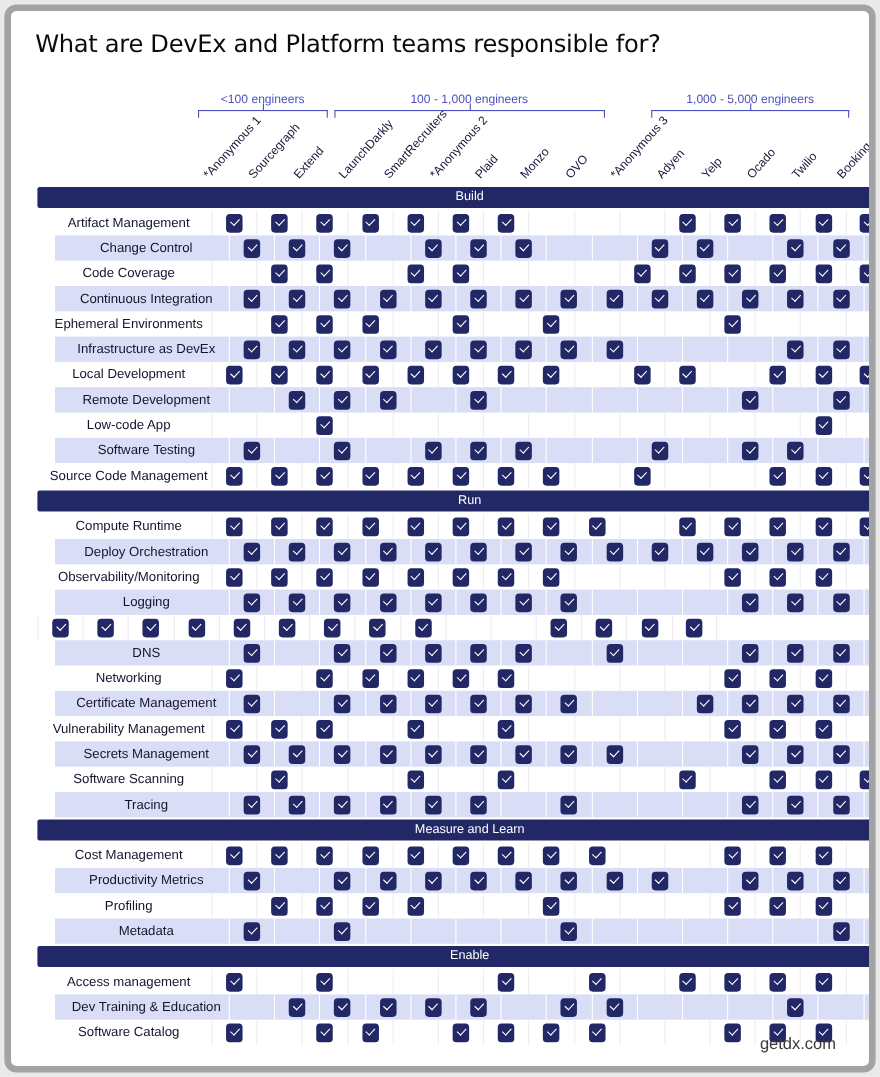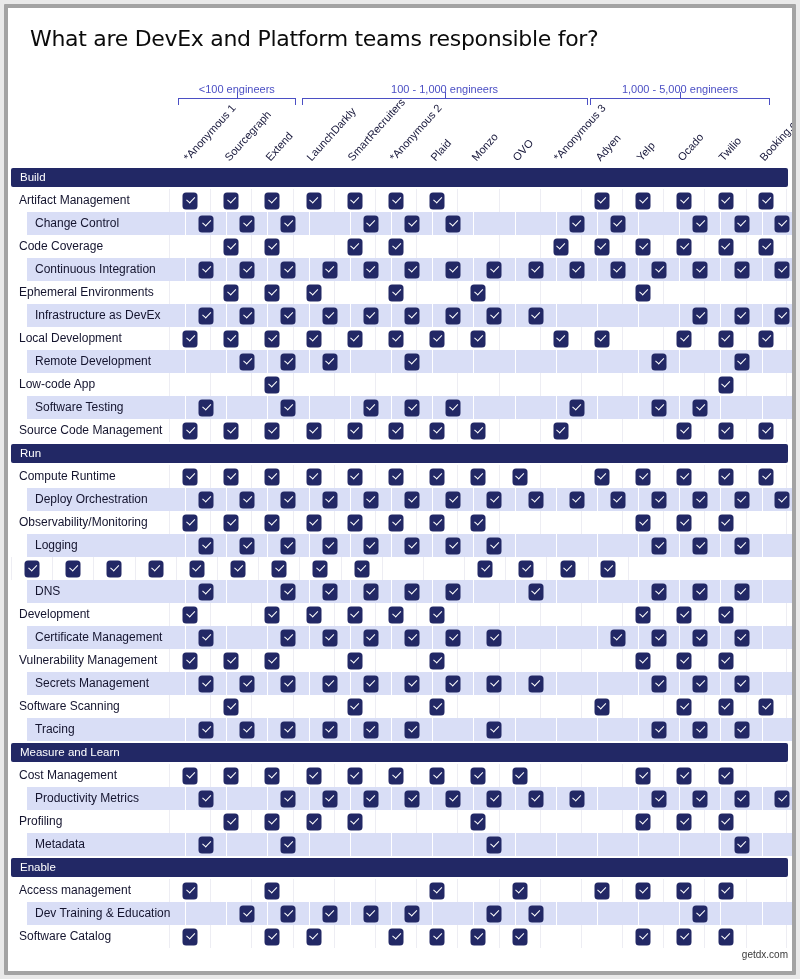--- a/index.html
+++ b/index.html
@@ -4,60 +4,60 @@
 <style>
   :root{
     --navy:#222865;
     --lav:#d9def6;
     --purple:#4b4fc4;
     --sepWhite:#ededf3;
   }
   *{box-sizing:border-box;margin:0;padding:0;}
   html,body{width:800px;height:979px;}
   body{background:#e9e9e9;font-family:"Liberation Sans",sans-serif;position:relative;}
-  .card{position:absolute;inset:4px;background:#fff;border:4px solid #a3a3a3;border-radius:1px;overflow:hidden;}
+  .card{position:absolute;inset:4px;background:#fff;border:6px solid #a3a3a3;border-radius:11px;overflow:hidden;}
   .title{padding:18px 0 0 22px;height:48px;font-family:"DejaVu Sans","Liberation Sans",sans-serif;
          font-size:22px;letter-spacing:-0.3px;color:#0b0b0b;}
   
   .col-header{position:relative;height:110px;}
   .bracket{position:absolute;top:42px;height:7px;border:1.5px solid var(--purple);border-bottom:none;}
   .bracket::after{content:"";position:absolute;left:50%;top:-7px;height:6px;width:0;border-left:1.5px solid var(--purple);}
   .bracket-label{position:absolute;bottom:10px;left:50%;transform:translateX(-50%);
                  white-space:nowrap;color:var(--purple);font-size:11px;}
   .company{position:absolute;bottom:3px;transform:rotate(-48deg);transform-origin:0 100%;
            white-space:nowrap;font-size:11px;color:#17173a;}
   
-  .matrix{position:relative;padding-left:3px;}
+  .matrix{position:relative;padding-left:24px;text-align:center;}
   .section-bar{width:777px;height:19px;margin:2px 0;background:var(--navy);color:#fff;
                border-radius:2px;font-size:11.5px;line-height:19px;padding-left:9px;}
   .row{display:flex;height:23px;width:777px;}
   .row.lav{background:var(--lav);margin-left:16px;}
   .row-label{width:158px;font-size:12px;line-height:23px;color:#14142e;padding-left:8px;
              white-space:nowrap;overflow:hidden;}
   .cells{display:flex;}
   .cell{position:relative;width:41.2px;height:23px;border-left:1px solid var(--sepWhite);}
   .cell:last-child{border-right:1px solid var(--sepWhite);}
   .row.lav .cell{border-left-color:#fff;}
   .row.lav .cell:last-child{border-right-color:#fff;}
   .check{position:absolute;left:50%;top:50%;transform:translate(-50%,-50%);
          width:15px;height:17px;background:var(--navy);border-radius:3.5px;}
   .check::after{content:"";position:absolute;left:3.5px;top:4.5px;width:7px;height:3.5px;
                 border-left:1.7px solid #fff;border-bottom:1.7px solid #fff;transform:rotate(-47deg);}
-  .footer{position:absolute;right:4px;bottom:11px;font-size:10px;color:#3a3a3a;text-decoration:none;}
+  .footer{position:absolute;right:30px;bottom:11px;font-size:15px;color:#3a3a3a;text-decoration:none;}
 </style>
 </head>
 <body>
 
 <div class="card">
   <div class="title">What are DevEx and Platform teams responsible for?</div>
   <div class="col-header" id="col-header">
       <div class="bracket" style="left: 170px; width: 117.6px;">
         <div class="bracket-label">&lt;100 engineers</div>
       </div>
-      <div class="bracket" style="left: 293.6px; width: 286px;">
+      <div class="bracket" style="left: 293.6px; width: 246px;">
         <div class="bracket-label">100 - 1,000 engineers</div>
       </div>
       <div class="bracket" style="left: 582px; width: 180px;">
         <div class="bracket-label">1,000 - 5,000 engineers</div>
       </div>
       <div class="company" style="left: 181.6px;">*Anonymous 1</div>
       <div class="company" style="left: 222.8px;">Sourcegraph</div>
       <div class="company" style="left: 264px;">Extend</div>
       <div class="company" style="left: 305.2px;">LaunchDarkly</div>
       <div class="company" style="left: 346.4px;">SmartRecruiters</div>
@@ -770,21 +770,21 @@
           <div class="cell">
             <div class="check"></div>
           </div>
           <div class="cell">
             <div class="check"></div>
           </div>
           <div class="cell"></div>
         </div>
       </div>
       <div class="row white">
-        <div class="row-label">Development</div>
+        <div class="row-label">Networking</div>
         <div class="cells">
           <div class="cell">
             <div class="check"></div>
           </div>
           <div class="cell"></div>
           <div class="cell">
             <div class="check"></div>
           </div>
           <div class="cell">
             <div class="check"></div>

